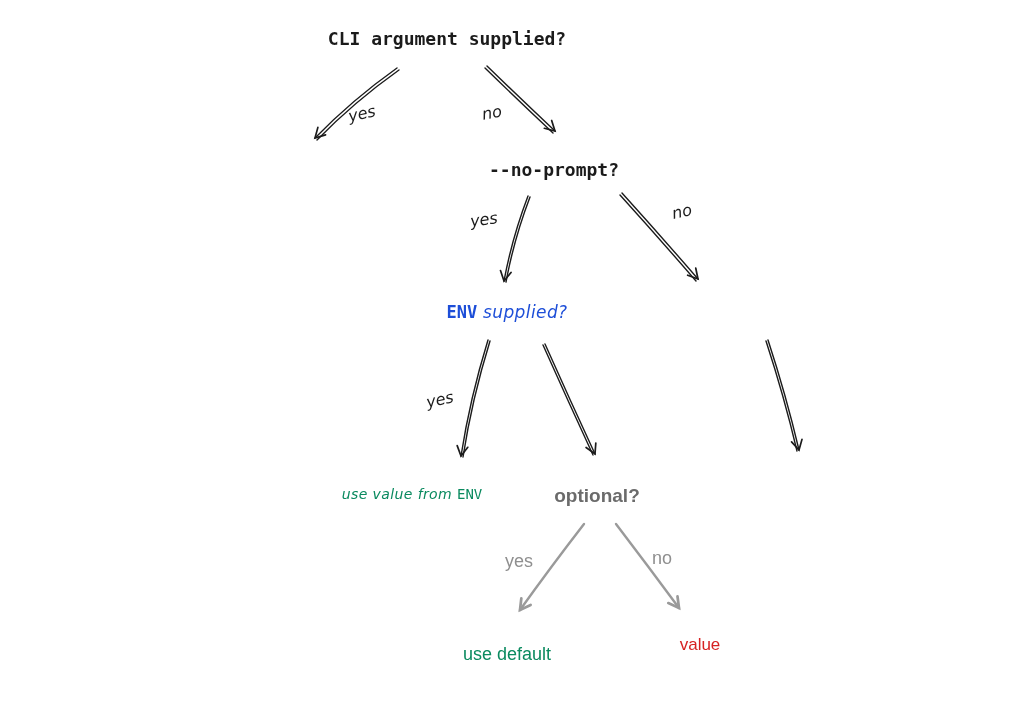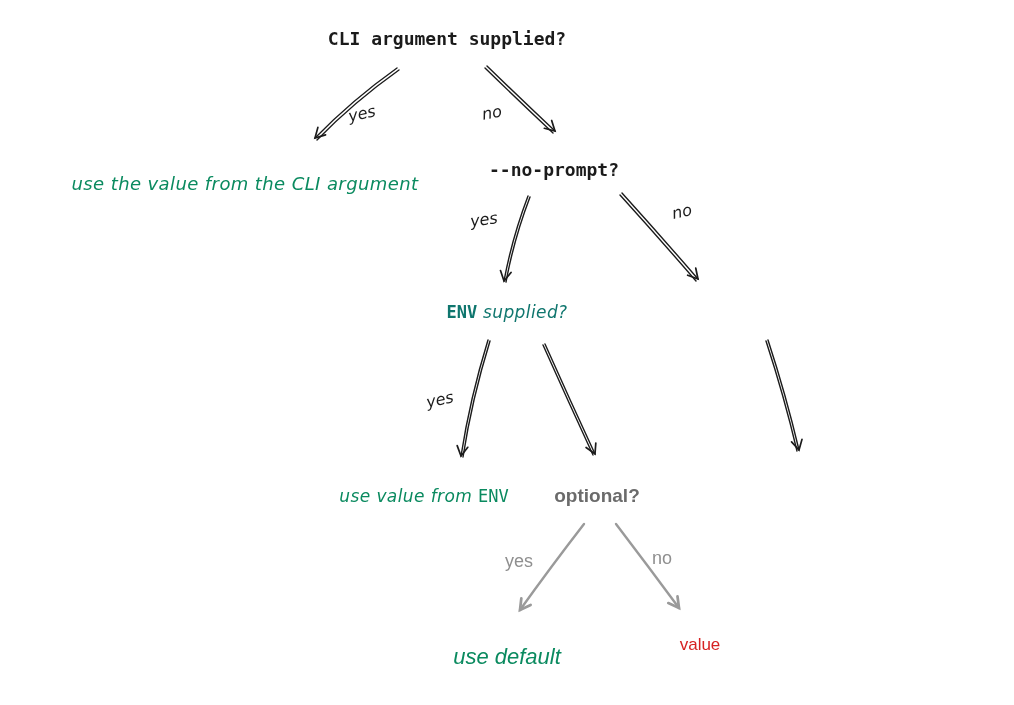--- a/index.html
+++ b/index.html
@@ -31,24 +31,24 @@
   .code {
     font-family: "DejaVu Sans Mono", monospace;
     font-style: normal;
   }
   .question-code {
     font-family: "DejaVu Sans Mono", monospace;
     font-weight: bold;
     font-size: 18px;
     color: #1b1b1b;
   }
-  .black-hand { color: #0f766e; font-size: 17px; }
+  .black-hand { color: #1d4ed8; font-size: 17px; }
   .green { color: #0a8a5f; }
   .green-hand { font-size: 18px; }
-  .green-env { font-size: 17px; margin-left: 12px; }
+  .green-env { font-size: 14px; }
   .optional-q {
     font-family: "Liberation Sans", sans-serif;
     font-style: normal;
     font-weight: bold;
     font-size: 19px;
     color: #6b6b6b;
     text-align: center;
   }
   .plain-sans {
     font-family: "Liberation Sans", sans-serif;
@@ -63,21 +63,21 @@
   .edge-hand {
     font-family: "DejaVu Sans", sans-serif;
     font-style: italic;
   }
   .edge-gray {
     font-family: "Liberation Sans", sans-serif;
     font-style: normal;
     color: #8f8f8f;
     font-size: 18px;
   }
-  .use-default { font-size: 22px; font-style: italic; }
+  .use-default { font-size: 18px; }
   .error-text { color: #d62222; font-size: 17px; }
 </style>
 </head>
 <body>
 
 <div class="canvas">
 
   <svg class="arrows" viewBox="0 0 1014 705" xmlns="http://www.w3.org/2000/svg">
     <defs>
       <marker id="ah-black" viewBox="0 0 14 14" refX="11" refY="7" markerWidth="15" markerHeight="15" markerUnits="userSpaceOnUse" orient="auto">
@@ -127,21 +127,20 @@
       <path d="M 584 524 Q 550 568 520 610" marker-end="url(#ah-gray)"></path>
     </g>
 
     <g fill="none" stroke="#9a9a9a" stroke-width="2.4" stroke-linecap="round">
       <path d="M 616 524 Q 648 566 679 608" marker-end="url(#ah-gray)"></path>
     </g>
   </svg>
 
   <div class="node question-code" style="left:447px; top:28px;">CLI argument supplied?</div>
 
-  <div class="node hand green green-hand" style="left:245px; top:173px;">use the value from the CLI argument</div>
 
   <div class="node question-code" style="left:554px; top:159px;">--no-prompt?</div>
 
   <div class="node black-hand" style="left:507px; top:302px;">
     <span class="code" style="font-weight:bold; font-size:17px;">ENV</span><span class="hand"> supplied?</span>
   </div>
 
 
   <div class="node green green-env" style="left:412px; top:486px;">
     <span class="hand">use value from </span><span class="code">ENV</span>

